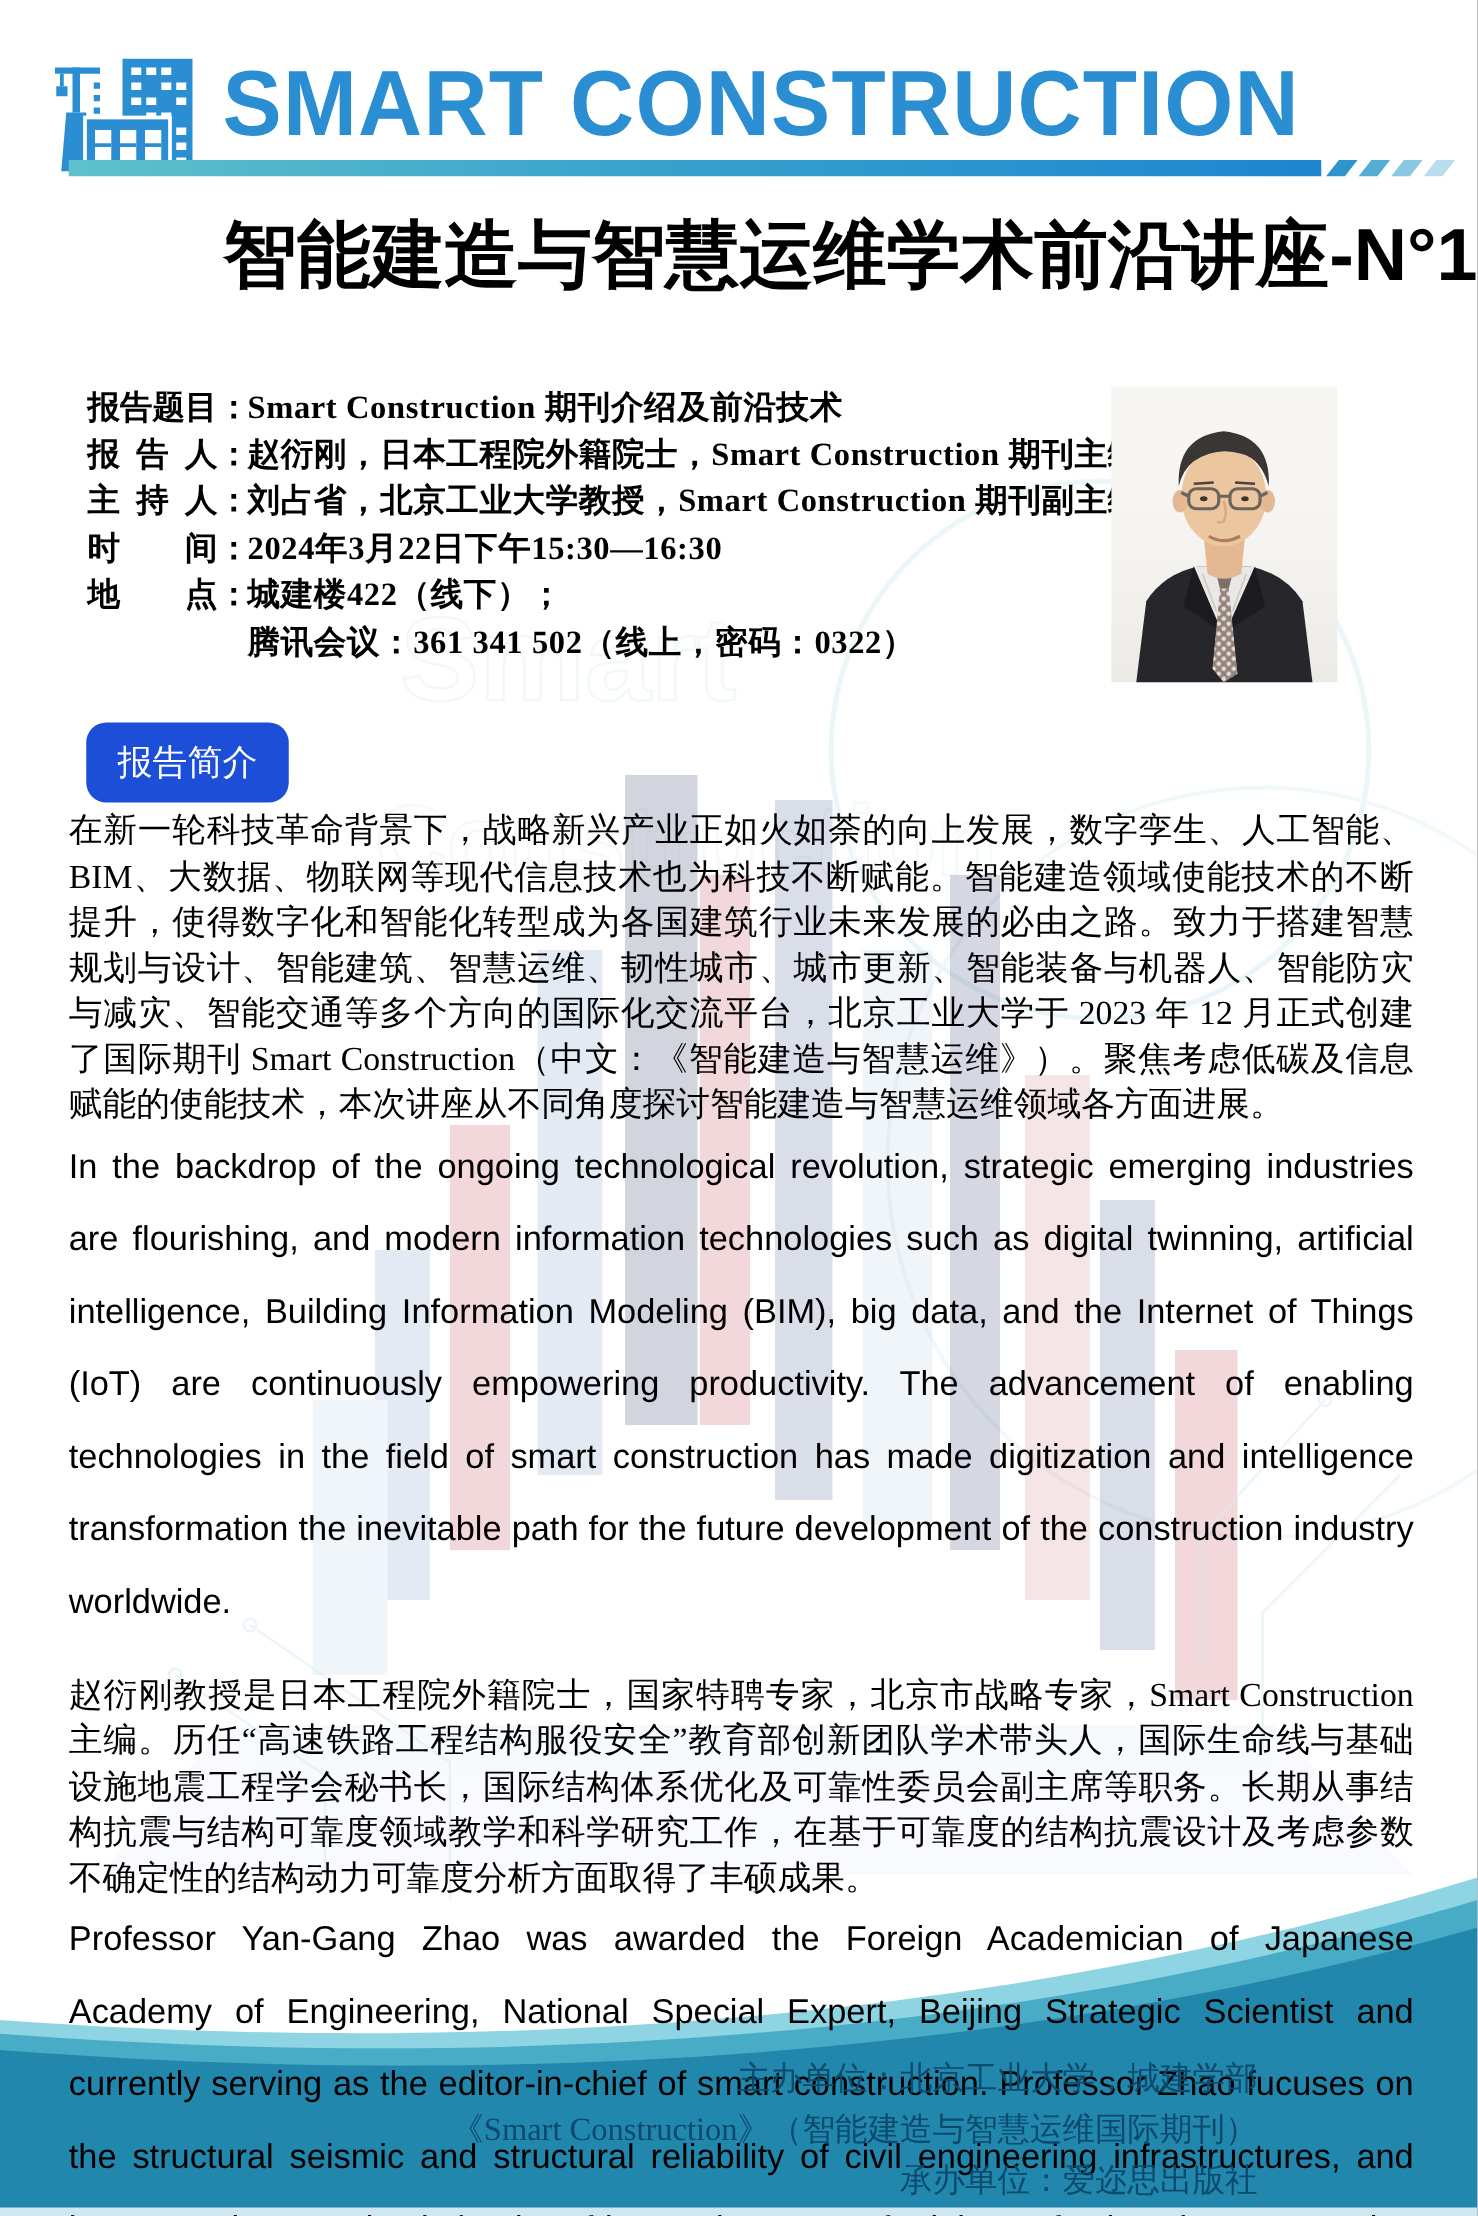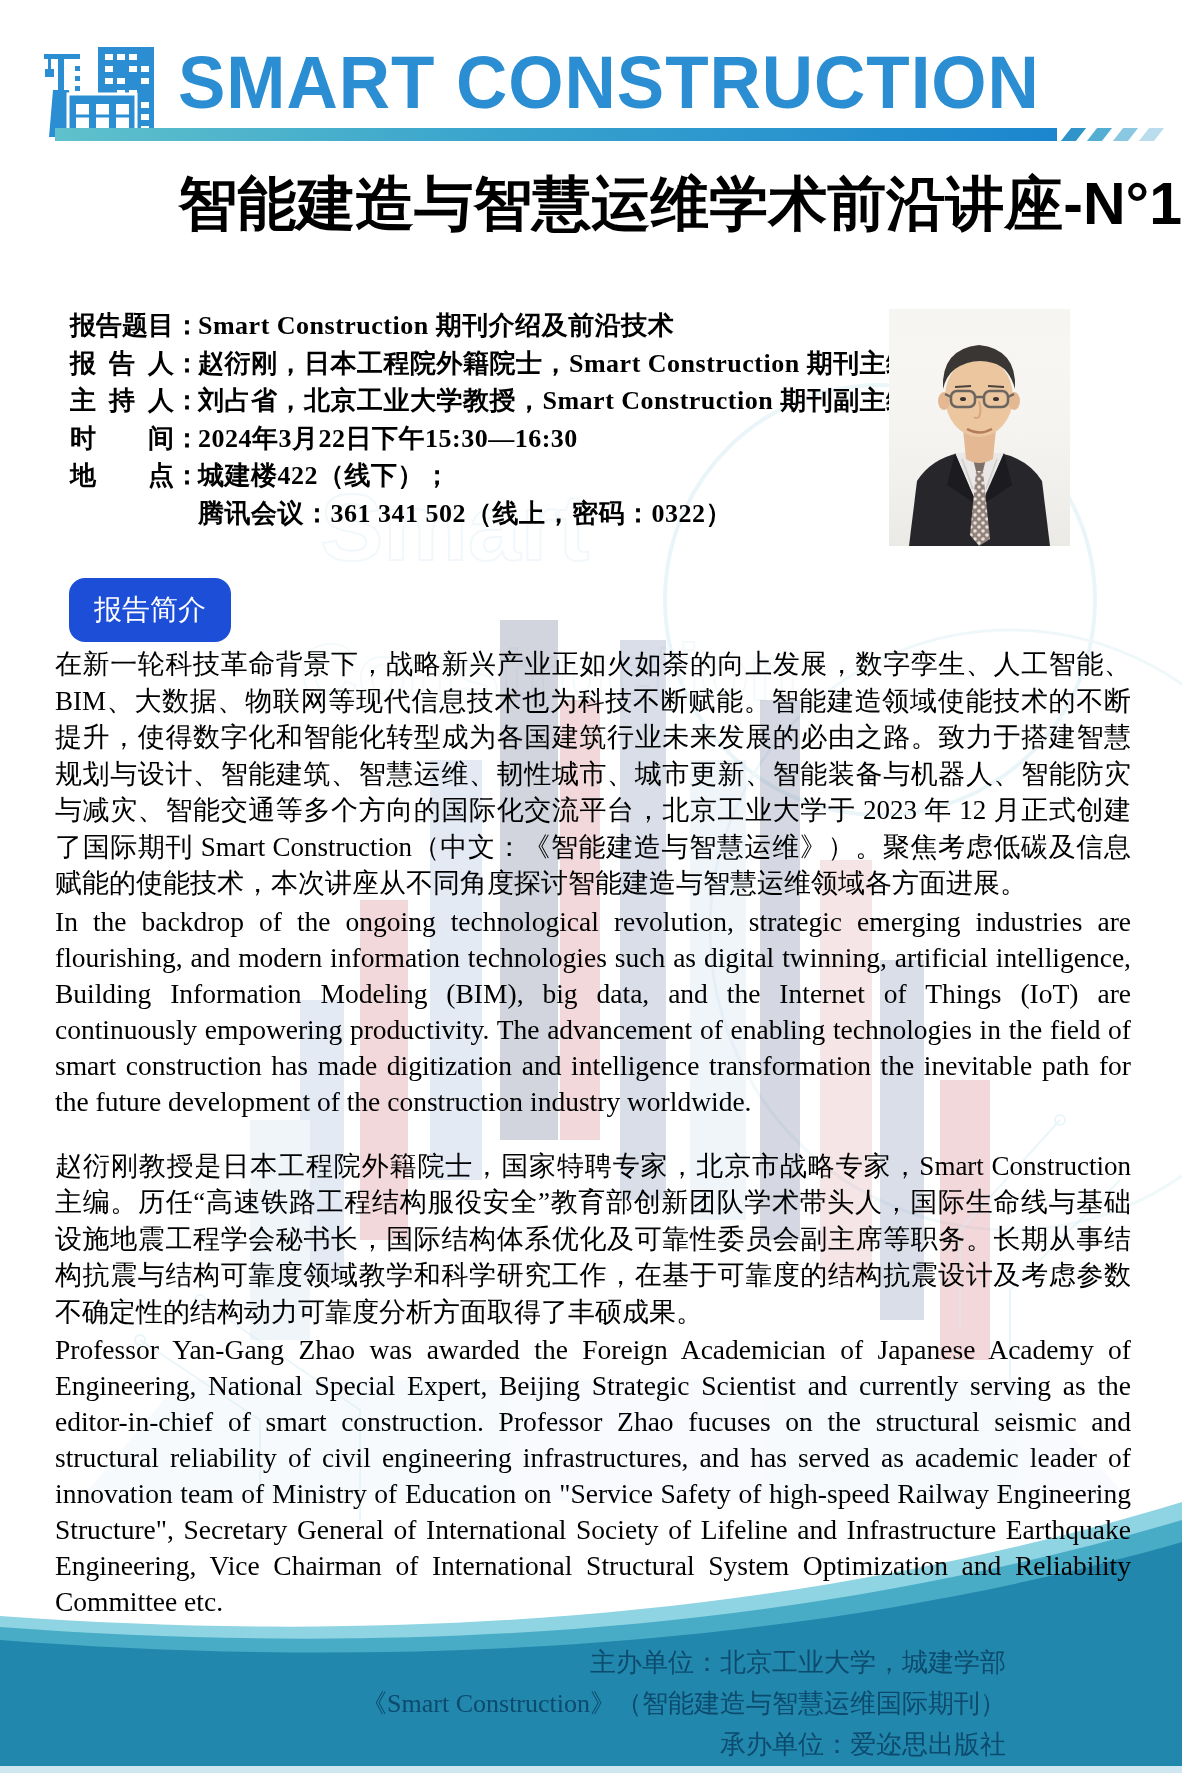--- a/index.html
+++ b/index.html
@@ -34,22 +34,22 @@
   
   .photo{position:absolute;left:889px;top:309px;width:181px;height:237px;z-index:2;}
 
   
   .content{position:absolute;left:55px;top:646px;width:1076px;z-index:2;}
   .badge{display:inline-block;background:#1d4ed8;color:#fff;border-radius:16px;
          font-family:"Liberation Sans","DejaVu Sans",sans-serif;font-size:28px;
          line-height:56px;height:56px;padding:4px 25px;margin-left:7px;}
   .badge.first{position:absolute;left:62px;top:578px;z-index:2;}
   .cn{font-size:27px;line-height:36.5px;text-align:justify;margin:0;}
-  .en{font-size:27.5px;line-height:36px;text-align:justify;margin:0;
-      font-family:Liberation Serif, serif;}
+  .en{font-size:27.5px;line-height:58px;text-align:justify;margin:0;
+      font-family:Liberation Sans, sans-serif;}
   .gap2{margin-top:2px;}
   .badge-row{margin-top:18px;}
   .gap10{margin-top:28px;}
 
   
   .wm{position:absolute;left:0;top:0;width:1182px;height:1773px;z-index:0;pointer-events:none;}
 
   
   .footer-svg{position:absolute;left:0;top:1470px;width:1182px;height:303px;z-index:1;}
   .footer-text{position:absolute;right:176px;top:1642px;text-align:right;color:#0c4a6e;

